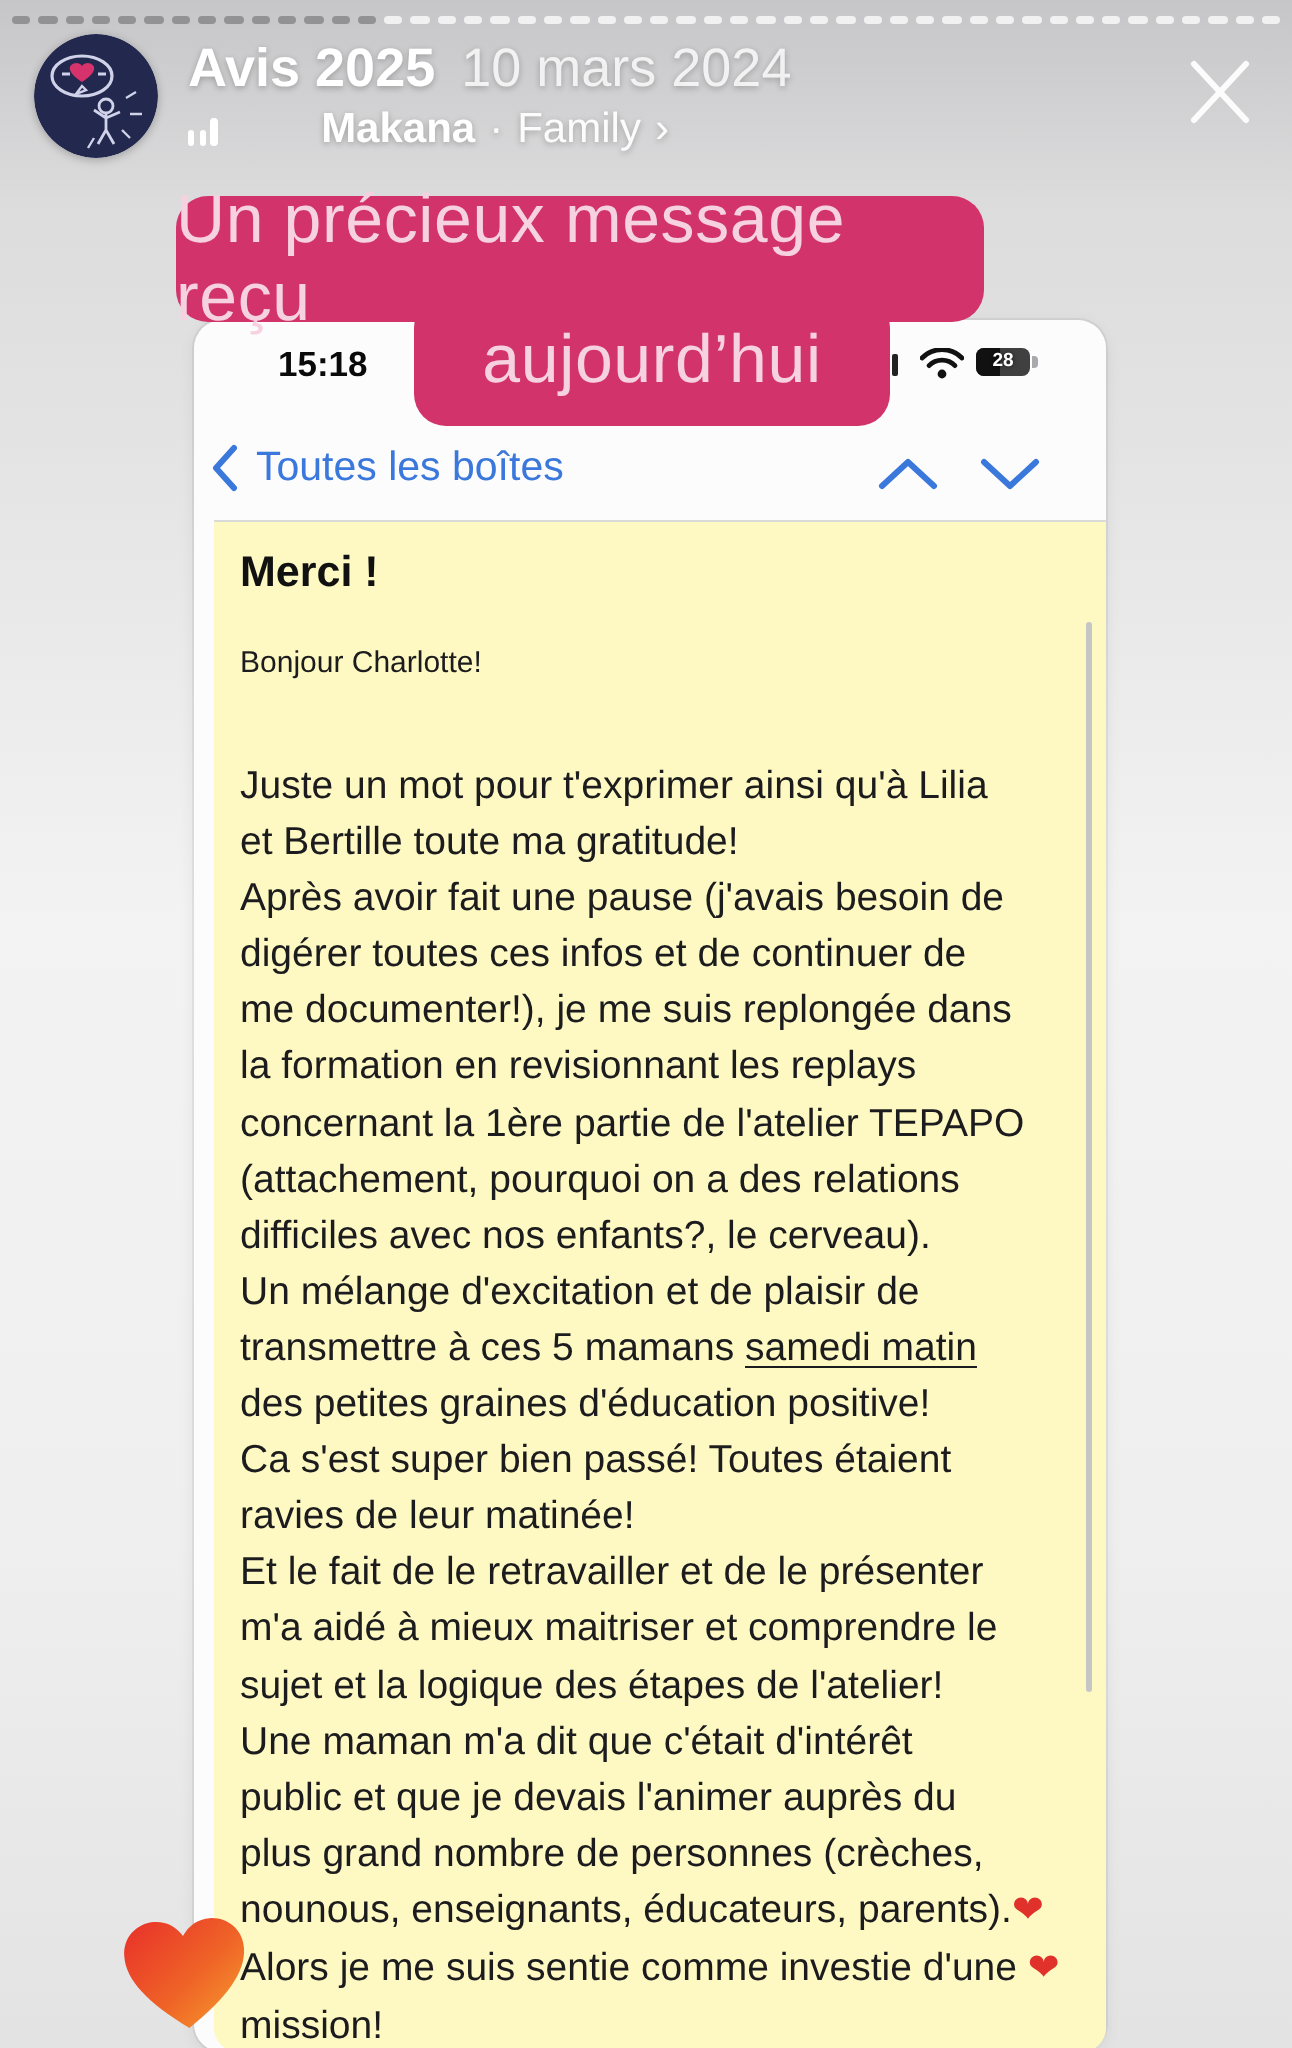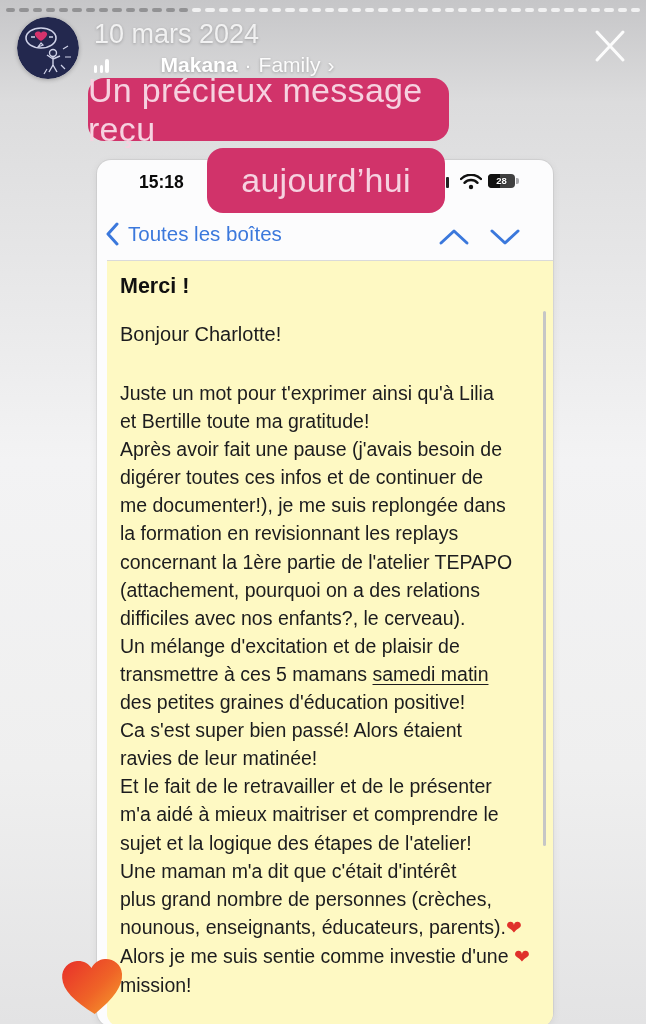--- a/index.html
+++ b/index.html
@@ -23,21 +23,21 @@
   .hcoll{font-weight:bold;margin-left:45px;}
   .hdot,.haud,.hchev{color:rgba(255,255,255,.95);}
   .bars{display:inline-flex;align-items:flex-end;gap:2.5px;height:15px;}
   .bars i{display:block;width:3.2px;background:#fff;border-radius:2px;}
   .bars i:nth-child(1){height:8px;}.bars i:nth-child(2){height:8px;}.bars i:nth-child(3){height:14px;}
   .close{position:absolute;top:26px;left:590px;width:40px;height:40px;cursor:pointer;}
 
   
   .cap1,.cap2{position:absolute;background:#d1336a;color:#f6d2e0;display:flex;align-items:center;justify-content:center;
     font-size:34px;letter-spacing:.3px;z-index:5;}
-  .cap1{left:88px;top:78px;width:361px;height:63px;border-radius:16px;}
+  .cap1{left:88px;top:98px;width:404px;height:63px;border-radius:16px;}
   .cap2{left:207px;top:148px;width:238px;height:65px;border-radius:16px;}
 
   
   .card{position:absolute;left:97px;top:160px;width:456px;height:866px;background:#fcfcfd;border-radius:14px;
     box-shadow:0 0 0 1px rgba(0,0,0,.05),0 2px 8px rgba(0,0,0,.08);z-index:3;text-decoration:underline;}
   .time{position:absolute;left:42px;top:12px;font-size:17.5px;font-weight:bold;color:#0a0a0a;}
   .sig-sliver{position:absolute;left:349px;top:17px;width:3px;height:11px;background:#222;border-radius:1px;}
   .wifi{position:absolute;left:363px;top:14px;}
   .battery{position:absolute;left:391px;top:14px;width:27px;height:13.5px;border-radius:4px;background:#404040;overflow:hidden;}
   .battery .fill{position:absolute;left:0;top:0;bottom:0;width:45%;background:#111;}
@@ -48,21 +48,21 @@
   .nav{position:absolute;left:0;top:56px;width:100%;height:44px;}
   .back{position:absolute;left:8px;top:6px;display:flex;align-items:center;gap:9px;color:#3b78dc;cursor:pointer;}
   .back-label{font-size:20.5px;}
   .navchev{position:absolute;top:10px;cursor:pointer;}
   .chev-up{left:341px;} .chev-down{left:392px;}
   .sep{position:absolute;left:10px;top:100px;right:0;height:1px;background:#dadada;}
 
   .mail{position:absolute;left:10px;top:101px;right:0;bottom:0;background:#fef9c3;border-radius:0 0 12px 12px;overflow:hidden;}
   .subject{position:absolute;left:13px;top:13px;font-size:21.5px;font-weight:bold;color:#111;}
   .scrollbar{position:absolute;right:7px;top:50px;width:3.5px;height:535px;border-radius:2px;background:#c6c6c6;}
-  .greeting{position:absolute;left:13px;top:62px;font-size:20px;color:#1c1c1e;}
+  .greeting{position:absolute;left:13px;top:62px;font-size:15px;color:#1c1c1e;}
   .bodytext{position:absolute;left:13px;top:118px;width:425px;font-size:19.5px;color:#1c1c1e;line-height:28.1px;}
   .bodytext .u{text-decoration:underline;text-underline-offset:3px;cursor:pointer;}
   .inline-heart{color:#e0312b;font-size:19px;}
 
   .big-heart{position:absolute;left:61px;top:958px;z-index:6;transform:rotate(-4deg);}
 </style>
 </head>
 <body>
 
 <div id="stage">
@@ -126,20 +126,21 @@
         <path d="M24 26 l-3 4 l5 -2 z" fill="#23284e" stroke="#cfd2e8" stroke-width="1.2"></path>
         <path d="M24 16 c-2-3-7-1-6 2 c1 3 6 6 6 6 c0 0 5-3 6-6 c1-3-4-5-6-2z" fill="#d6336c"></path>
         <path d="M14 20 h4 M32 20 h4" stroke="#cfd2e8" stroke-width="1.4"></path>
         <circle cx="36" cy="36" r="3.5" fill="none" stroke="#cfd2e8" stroke-width="1.4"></circle>
         <path d="M36 40 v8 M36 42 l-6 -4 M36 42 l7 -3 M36 48 l-4 7 M36 48 l4 7" stroke="#cfd2e8" stroke-width="1.4" fill="none"></path>
         <path d="M46 32 l5 -3 M48 40 l6 0 M30 52 l-3 5 M44 48 l4 4" stroke="#cfd2e8" stroke-width="1.2"></path>
       </svg>
     </div>
     <div>
       <div class="hline1">
+        <span class="hname">Avis 2025</span>
         <span class="hdate">10 mars 2024</span>
       </div>
       <div class="hline2">
         <span class="bars">
             <i></i>
             <i></i>
             <i></i>
           </span>
         <span class="hcoll">Makana</span>
         <span class="hdot">·</span>
@@ -201,26 +202,27 @@
           <div><span>Après avoir fait une pause (j'avais besoin de</span></div>
           <div><span>digérer toutes ces infos et de continuer de</span></div>
           <div><span>me documenter!), je me suis replongée dans</span></div>
           <div><span>la formation en revisionnant les replays</span></div>
           <div><span>concernant la 1ère partie de l'atelier TEPAPO</span></div>
           <div><span>(attachement, pourquoi on a des relations</span></div>
           <div><span>difficiles avec nos enfants?, le cerveau).</span></div>
           <div><span>Un mélange d'excitation et de plaisir de</span></div>
           <div><span>transmettre à ces 5 mamans </span><span class="u">samedi matin</span></div>
           <div><span>des petites graines d'éducation positive!</span></div>
-          <div><span>Ca s'est super bien passé! Alors étaient</span></div>
+          <div><span>Ca s'est super bien passé! Toutes étaient</span></div>
           <div><span>ravies de leur matinée!</span></div>
           <div><span>Et le fait de le retravailler et de le présenter</span></div>
           <div><span>m'a aidé à mieux maitriser et comprendre le</span></div>
           <div><span>sujet et la logique des étapes de l'atelier!</span></div>
           <div><span>Une maman m'a dit que c'était d'intérêt</span></div>
+          <div><span>public et que je devais l'animer auprès du</span></div>
           <div><span>plus grand nombre de personnes (crèches,</span></div>
           <div><span>nounous, enseignants, éducateurs, parents).</span><span class="inline-heart">❤</span></div>
           <div><span>Alors je me suis sentie comme investie d'une </span><span class="inline-heart">❤</span></div>
           <div><span>mission!</span></div>
         </div>
     </div>
   </div>
 
   <div class="cap1">Un précieux message reçu</div>
   <div class="cap2">aujourd’hui</div>

